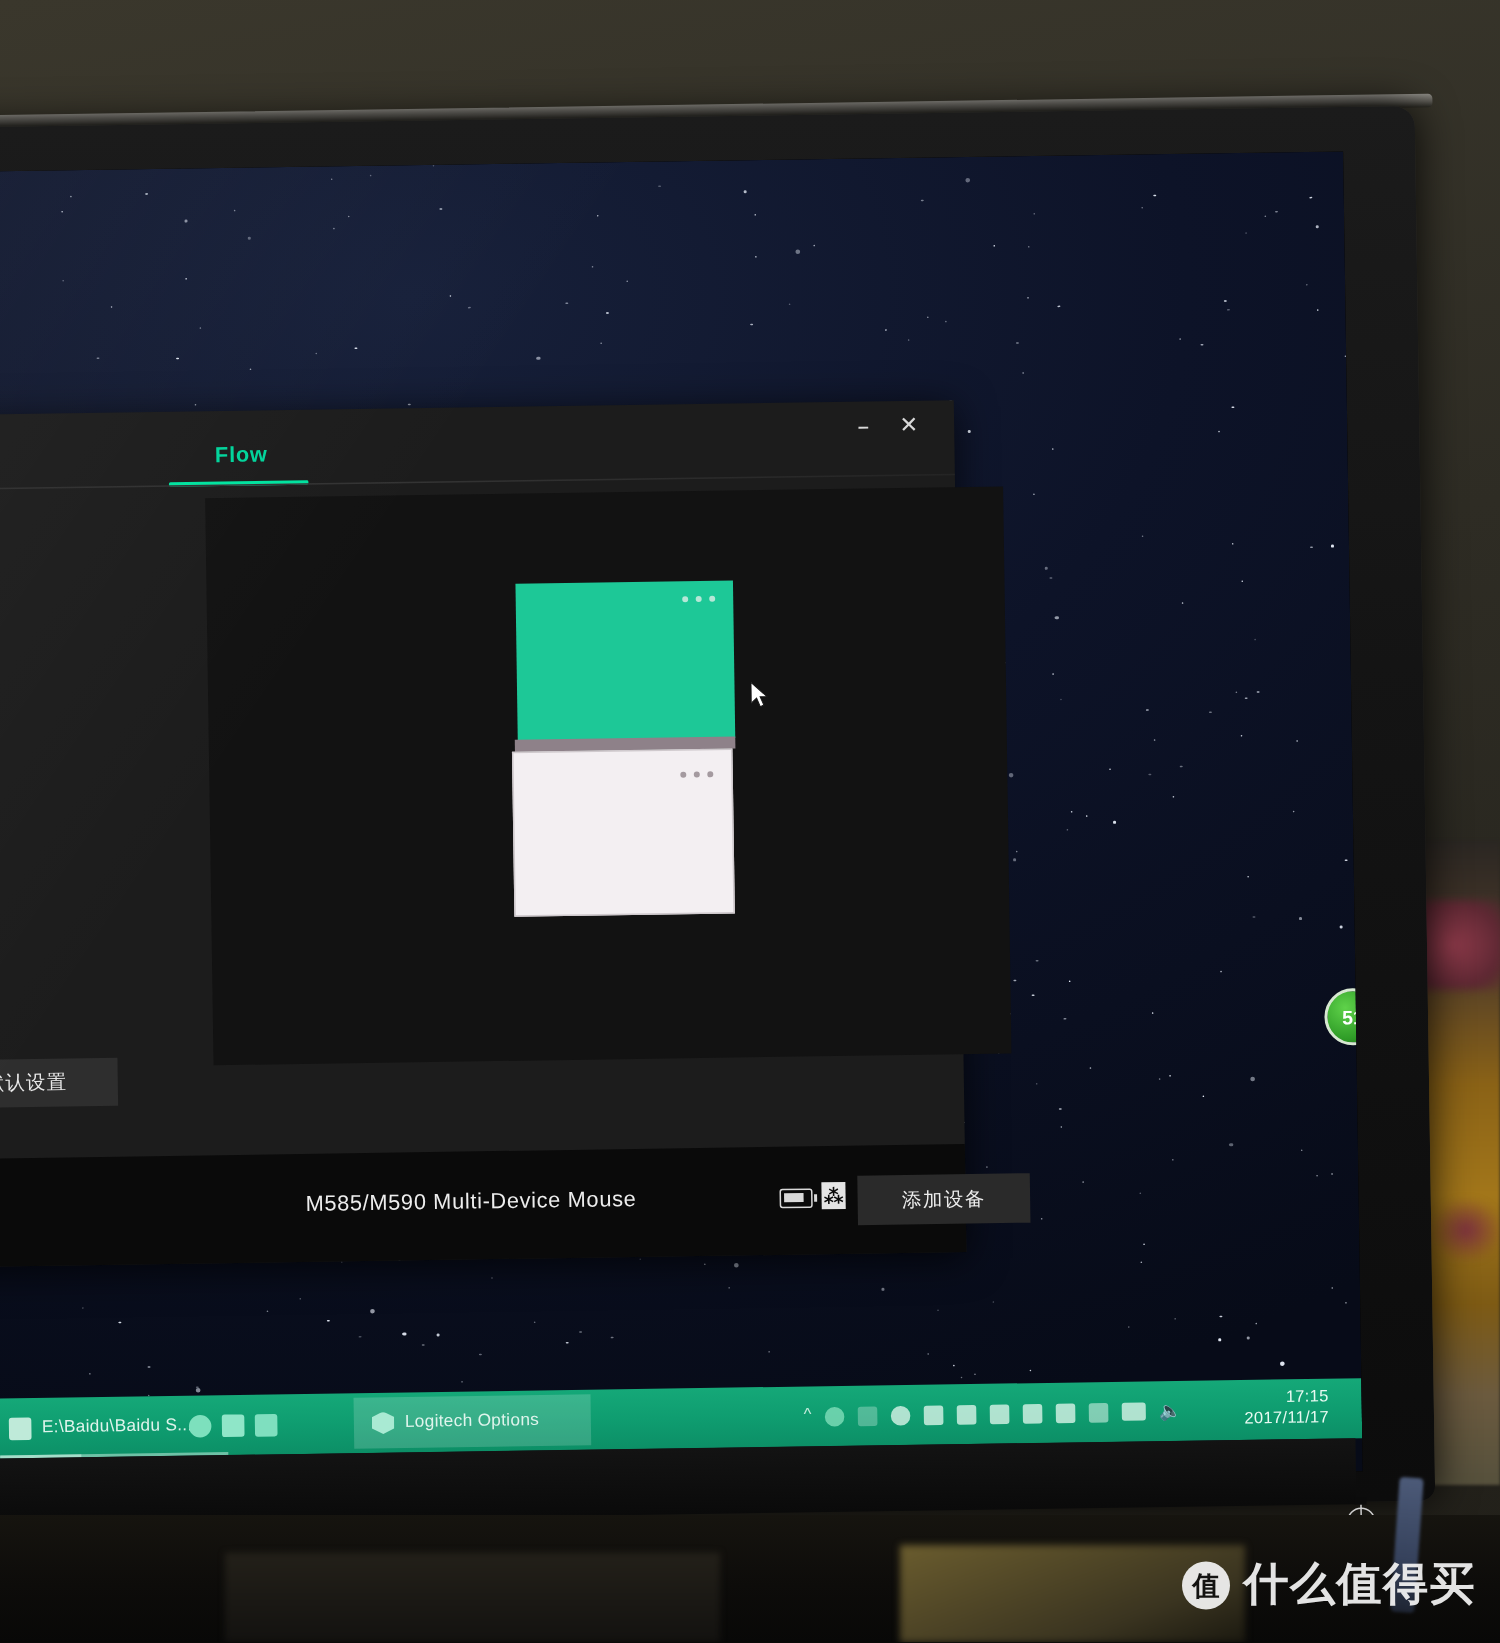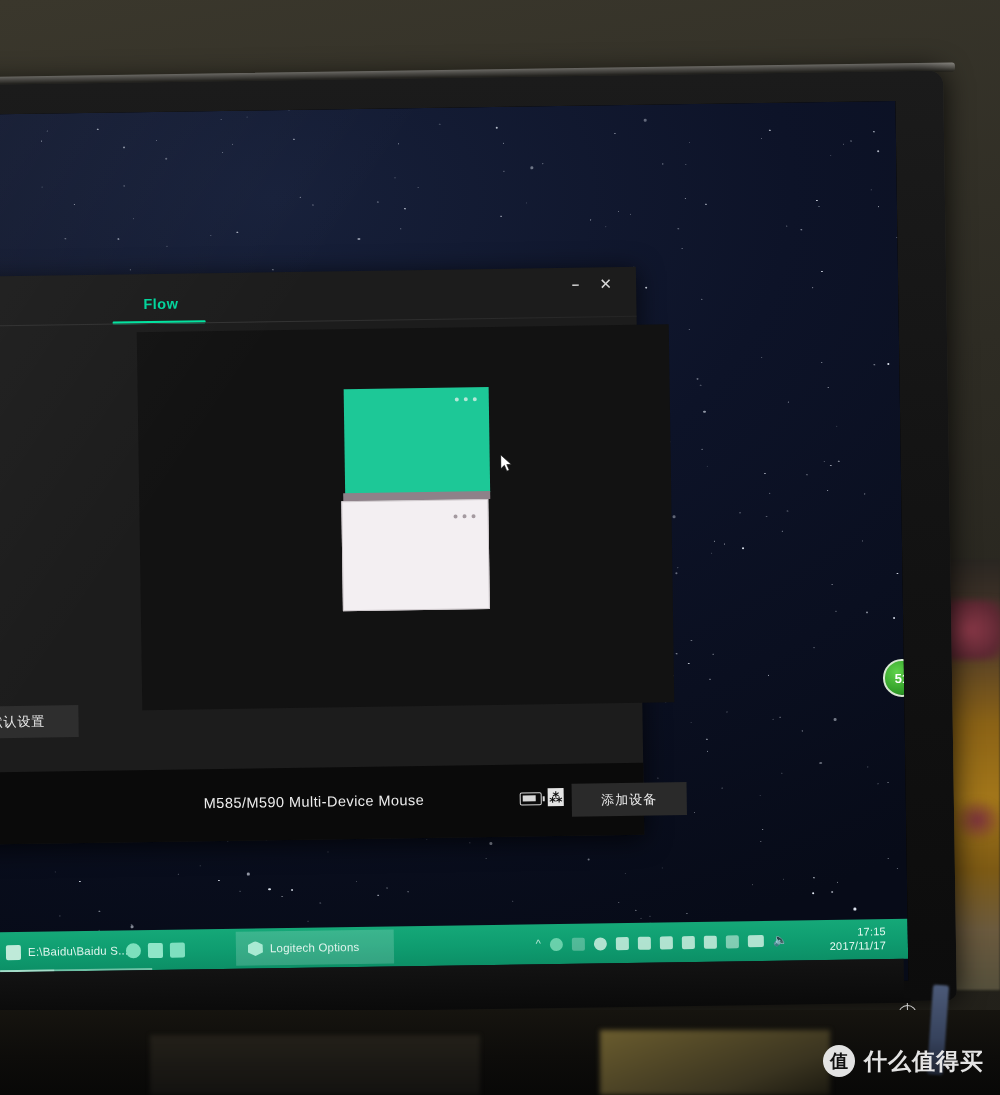--- a/index.html
+++ b/index.html
@@ -140,21 +140,21 @@
   #glare{position:absolute;left:-58px;top:108px;width:960px;height:880px;
      transform:rotate(-0.85deg);pointer-events:none;
      background:linear-gradient(125deg,rgba(255,255,255,.045) 0%,rgba(255,255,255,0) 32%);}
 
   
   #watermark{position:absolute;right:16px;bottom:18px;display:flex;align-items:center;gap:9px;
      opacity:.93;}
   #wm-logo{width:32px;height:32px;border-radius:50%;background:#f3f3f3;color:#111;
      font-size:18px;font-weight:700;display:flex;align-items:center;justify-content:center;
      font-family:"DejaVu Sans",sans-serif;}
-  #wm-text{color:#f4f4f4;font-size:23px;font-weight:700;letter-spacing:1px;
+  #wm-text{color:#f4f4f4;font-size:30px;font-weight:700;letter-spacing:1px;
      font-family:Liberation Sans, sans-serif;}
 </style>
 </head>
 <body>
 
 <div id="scene">
 
   <div class="room-right"></div>
   <div class="room-pink"></div>
   <div class="room-pink2"></div>

